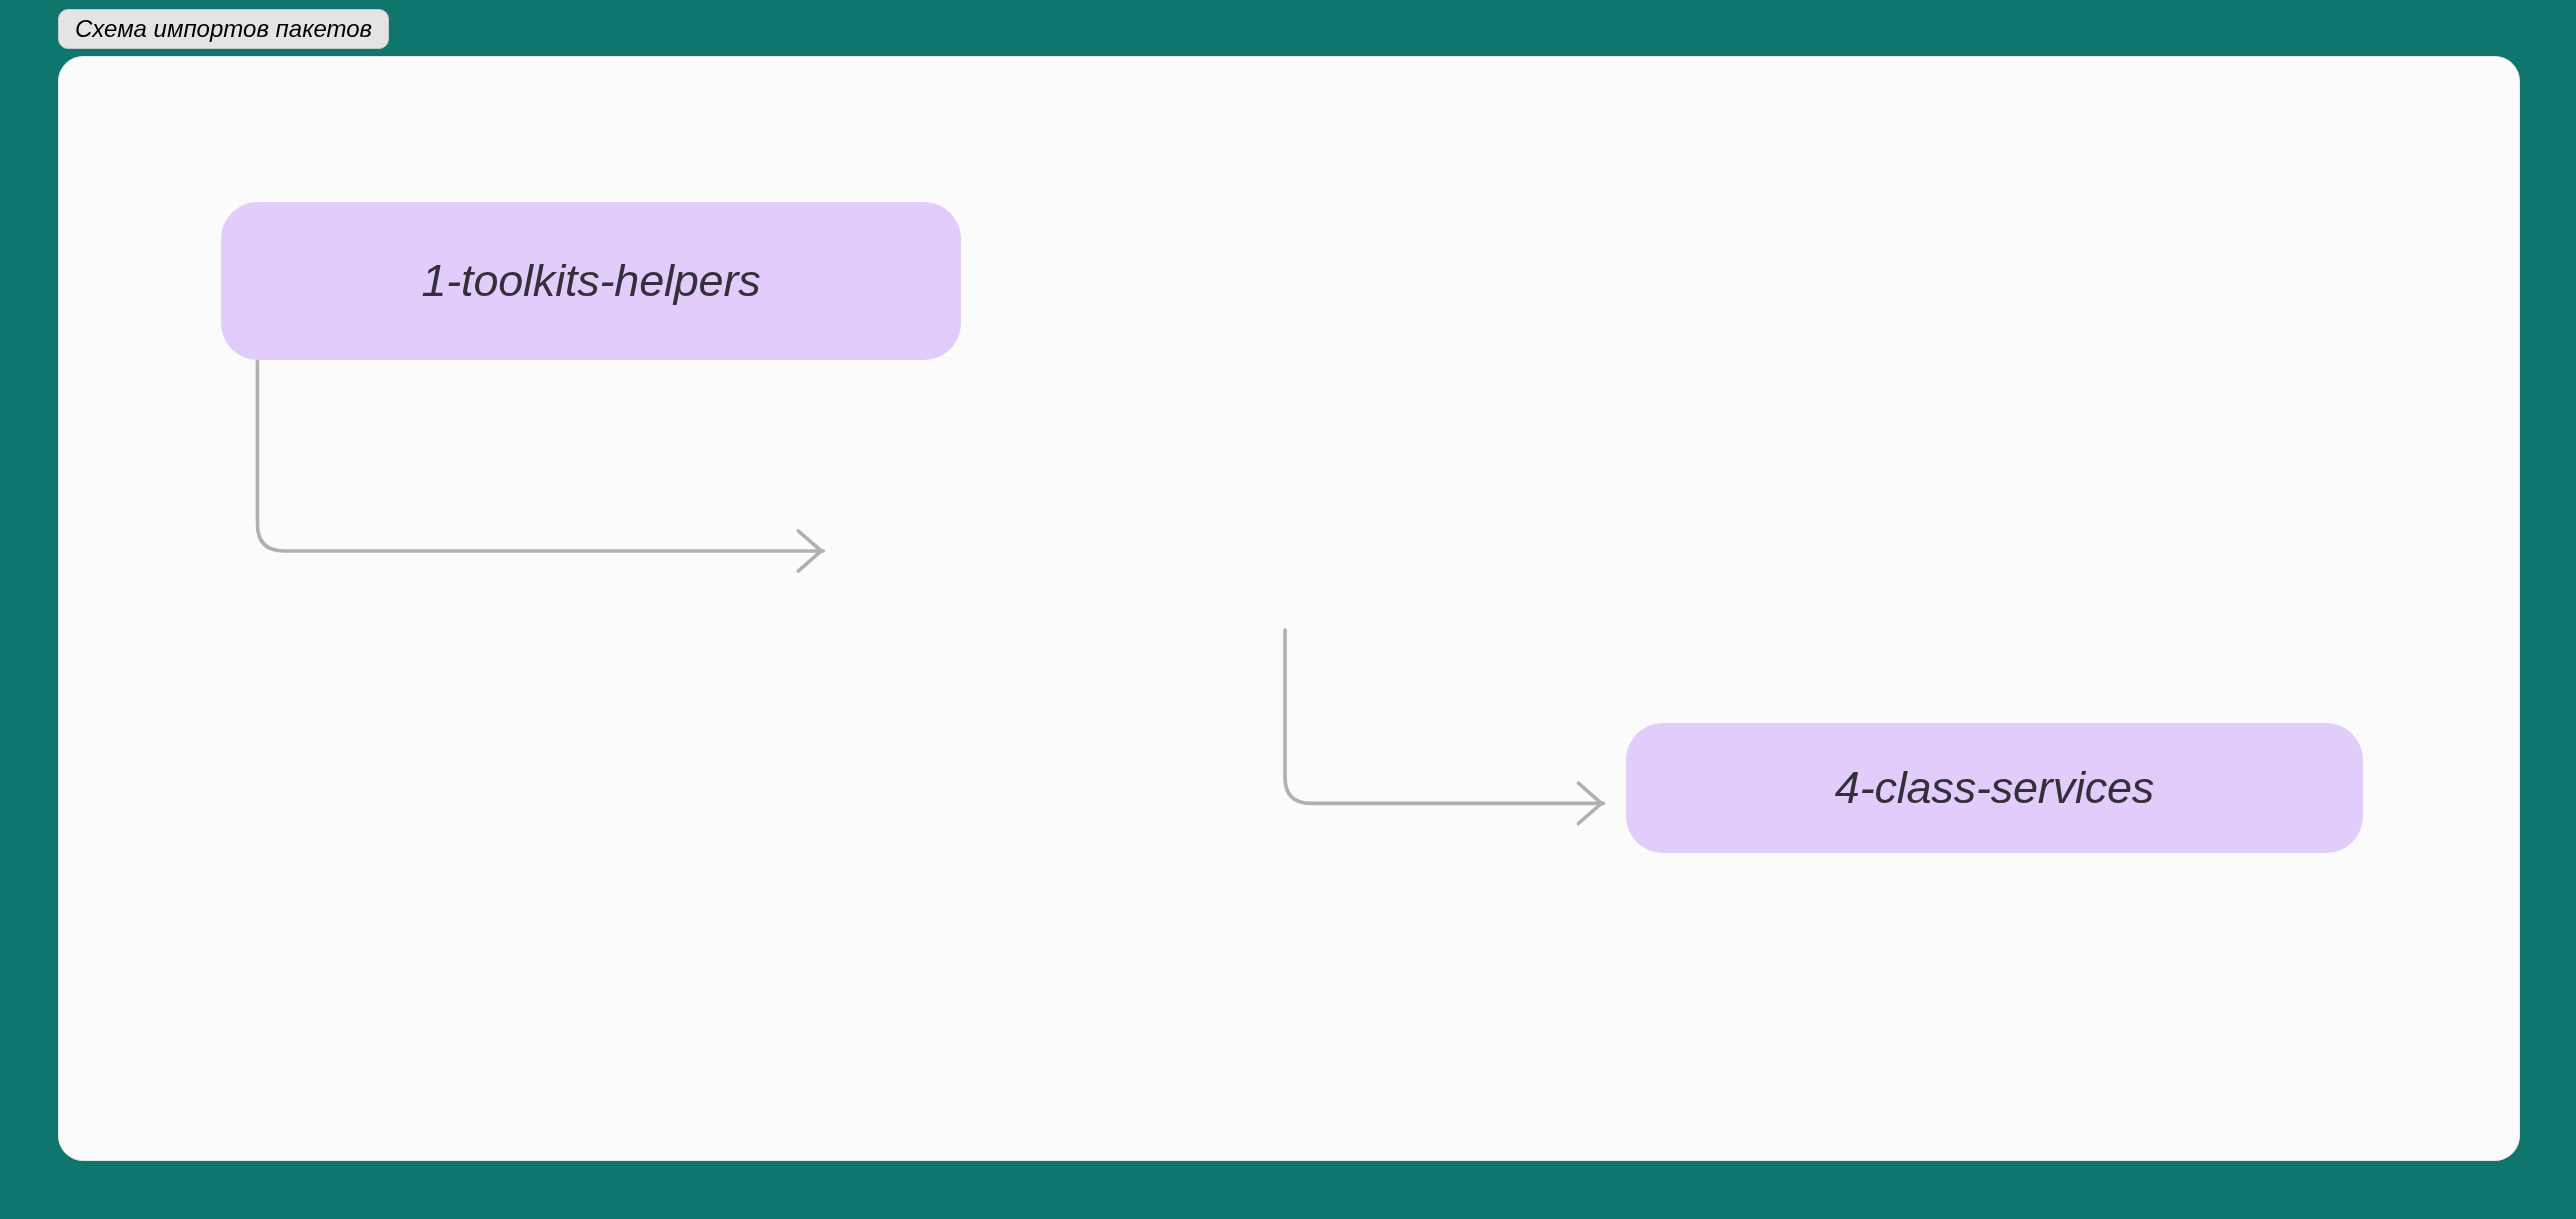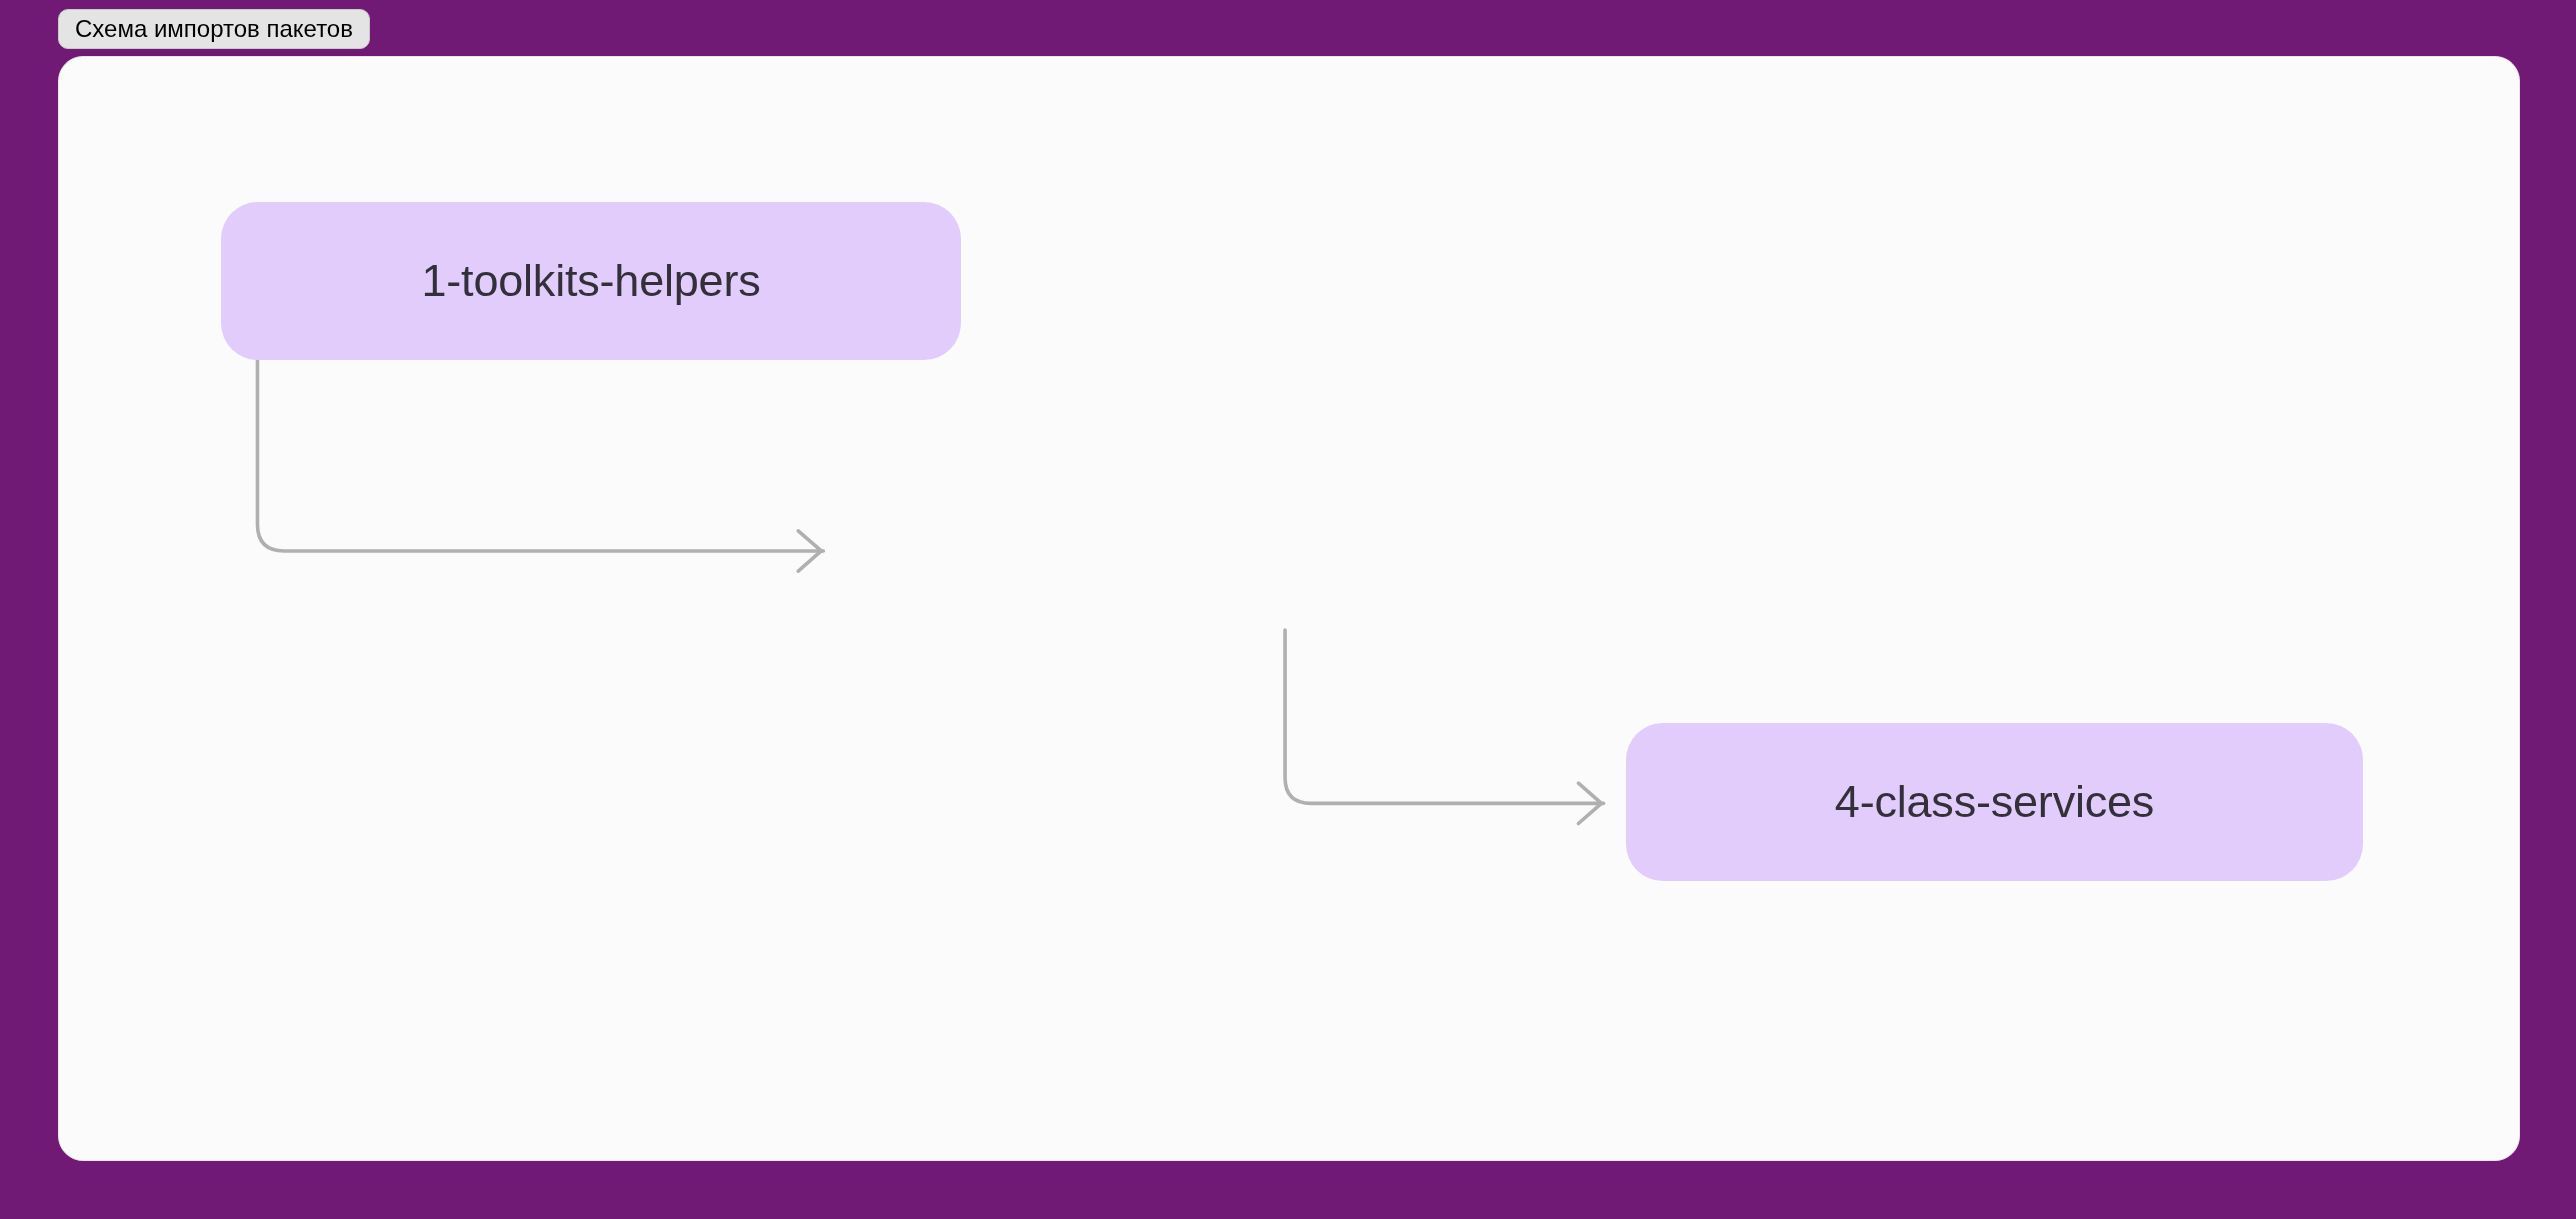--- a/index.html
+++ b/index.html
@@ -11,21 +11,22 @@
     overflow: hidden;
   }
   body {
     font-family: "Liberation Sans", sans-serif;
   }
 
   #root {
     position: relative;
     width: 2576px;
     height: 1219px;
-    background: #701a75;
+    background: #0f766e;
+    font-style: italic;
   }
 
   
   .title-pill {
     position: absolute;
     left: 58px;
     top: 8.6px;
     height: 40px;
     box-sizing: border-box;
     display: flex;
@@ -110,20 +111,20 @@
           <path d="M 1705 797 L 1705 1002 Q 1705 1038 1741 1038 L 2148 1038" fill="none" stroke="#b0b0b0" stroke-width="5" stroke-linecap="round" stroke-linejoin="round"></path>
           <path d="M 2113 1010 L 2145 1038 L 2113 1066" fill="none" stroke="#b0b0b0" stroke-width="5" stroke-linecap="round" stroke-linejoin="round"></path>
         </g>
       </svg>
 
       <div class="node" id="node-0" style="left: 162px; top: 145px; width: 740px; height: 158px; background: rgb(225, 204, 252); color: rgb(51, 48, 58);">
         <span class="node-label">1-toolkits-helpers</span>
       </div>
 
 
-      <div class="node" id="node-2" style="left: 1567px; top: 666px; width: 737px; height: 158px; background: rgb(225, 204, 252); color: rgb(51, 48, 58);">
+      <div class="node" id="node-2" style="left: 1567px; top: 666px; width: 737px; height: 130px; background: rgb(225, 204, 252); color: rgb(51, 48, 58);">
         <span class="node-label">4-class-services</span>
       </div>
 
     </div>
   </div>
 </div>
 
 
 </body></html>

